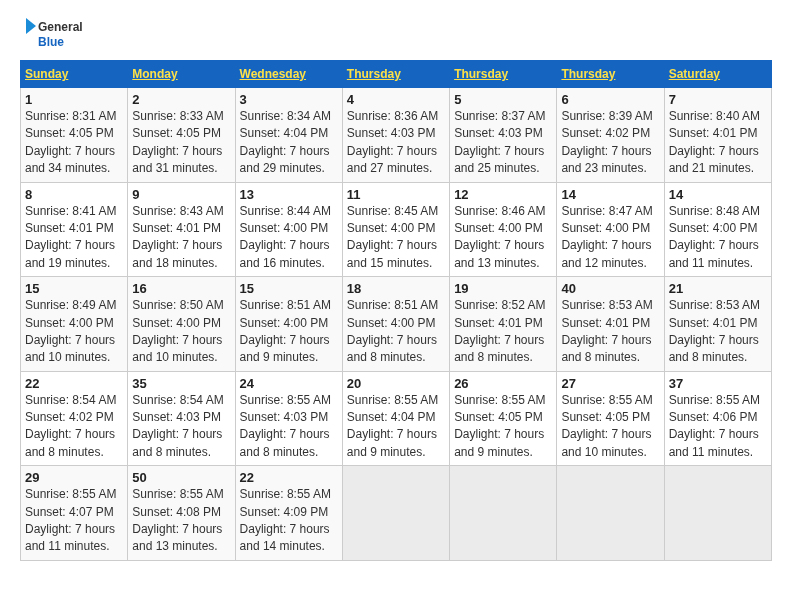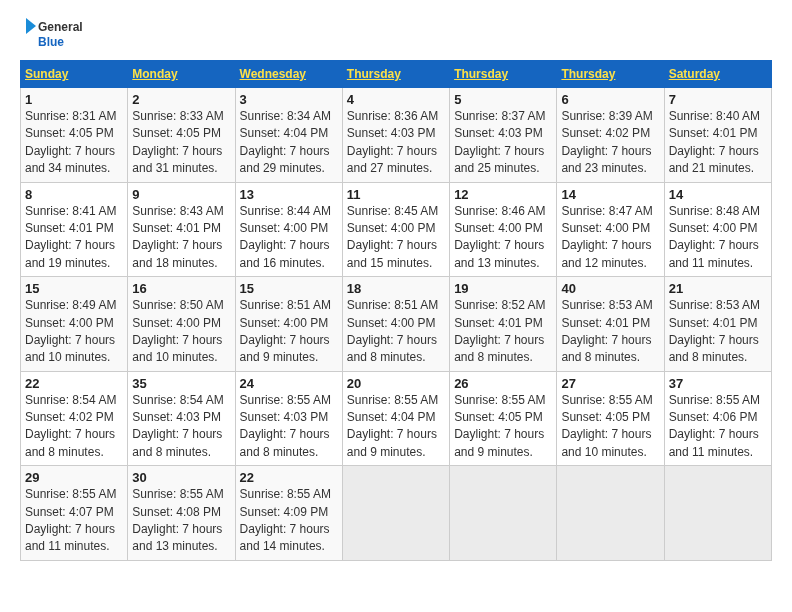--- a/index.html
+++ b/index.html
@@ -146,21 +146,21 @@
           <td><span class="day-num">22</span><span class="cell-text">Sunrise: 8:54 AM<br>Sunset: 4:02 PM<br>Daylight: 7 hours<br>and 8 minutes.</span></td>
           <td><span class="day-num">35</span><span class="cell-text">Sunrise: 8:54 AM<br>Sunset: 4:03 PM<br>Daylight: 7 hours<br>and 8 minutes.</span></td>
           <td><span class="day-num">24</span><span class="cell-text">Sunrise: 8:55 AM<br>Sunset: 4:03 PM<br>Daylight: 7 hours<br>and 8 minutes.</span></td>
           <td><span class="day-num">20</span><span class="cell-text">Sunrise: 8:55 AM<br>Sunset: 4:04 PM<br>Daylight: 7 hours<br>and 9 minutes.</span></td>
           <td><span class="day-num">26</span><span class="cell-text">Sunrise: 8:55 AM<br>Sunset: 4:05 PM<br>Daylight: 7 hours<br>and 9 minutes.</span></td>
           <td><span class="day-num">27</span><span class="cell-text">Sunrise: 8:55 AM<br>Sunset: 4:05 PM<br>Daylight: 7 hours<br>and 10 minutes.</span></td>
           <td><span class="day-num">37</span><span class="cell-text">Sunrise: 8:55 AM<br>Sunset: 4:06 PM<br>Daylight: 7 hours<br>and 11 minutes.</span></td>
         </tr>
         <tr>
           <td><span class="day-num">29</span><span class="cell-text">Sunrise: 8:55 AM<br>Sunset: 4:07 PM<br>Daylight: 7 hours<br>and 11 minutes.</span></td>
-          <td><span class="day-num">30</span><span class="cell-text">Sunrise: 8:55 AM<br>Sunset: 4:08 PM<br>Daylight: 7 hours<br>and 13 minutes.</span></td>
+          <td><span class="day-num">50</span><span class="cell-text">Sunrise: 8:55 AM<br>Sunset: 4:08 PM<br>Daylight: 7 hours<br>and 13 minutes.</span></td>
           <td><span class="day-num">22</span><span class="cell-text">Sunrise: 8:55 AM<br>Sunset: 4:09 PM<br>Daylight: 7 hours<br>and 14 minutes.</span></td>
           <td class="empty"></td>
           <td class="empty"></td>
           <td class="empty"></td>
           <td class="empty"></td>
         </tr>
       </tbody>
   </table>
 </div>
 

